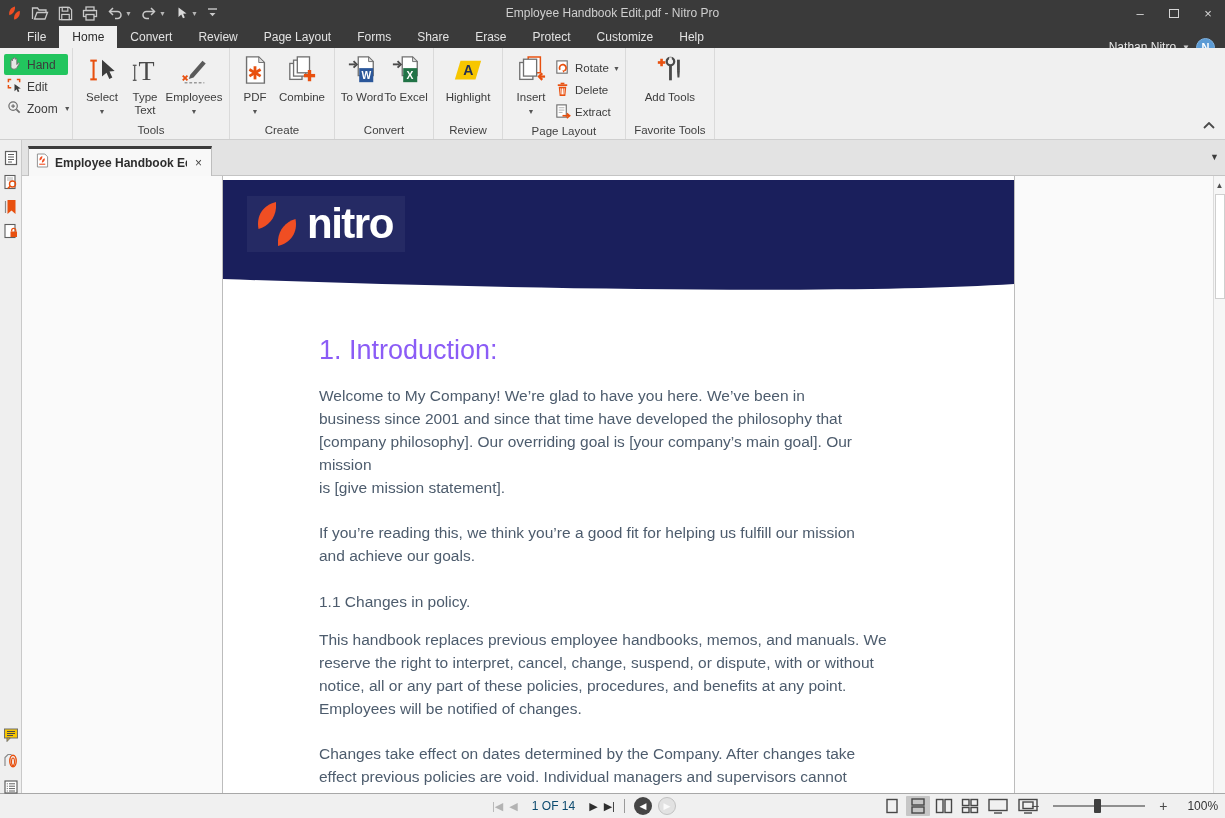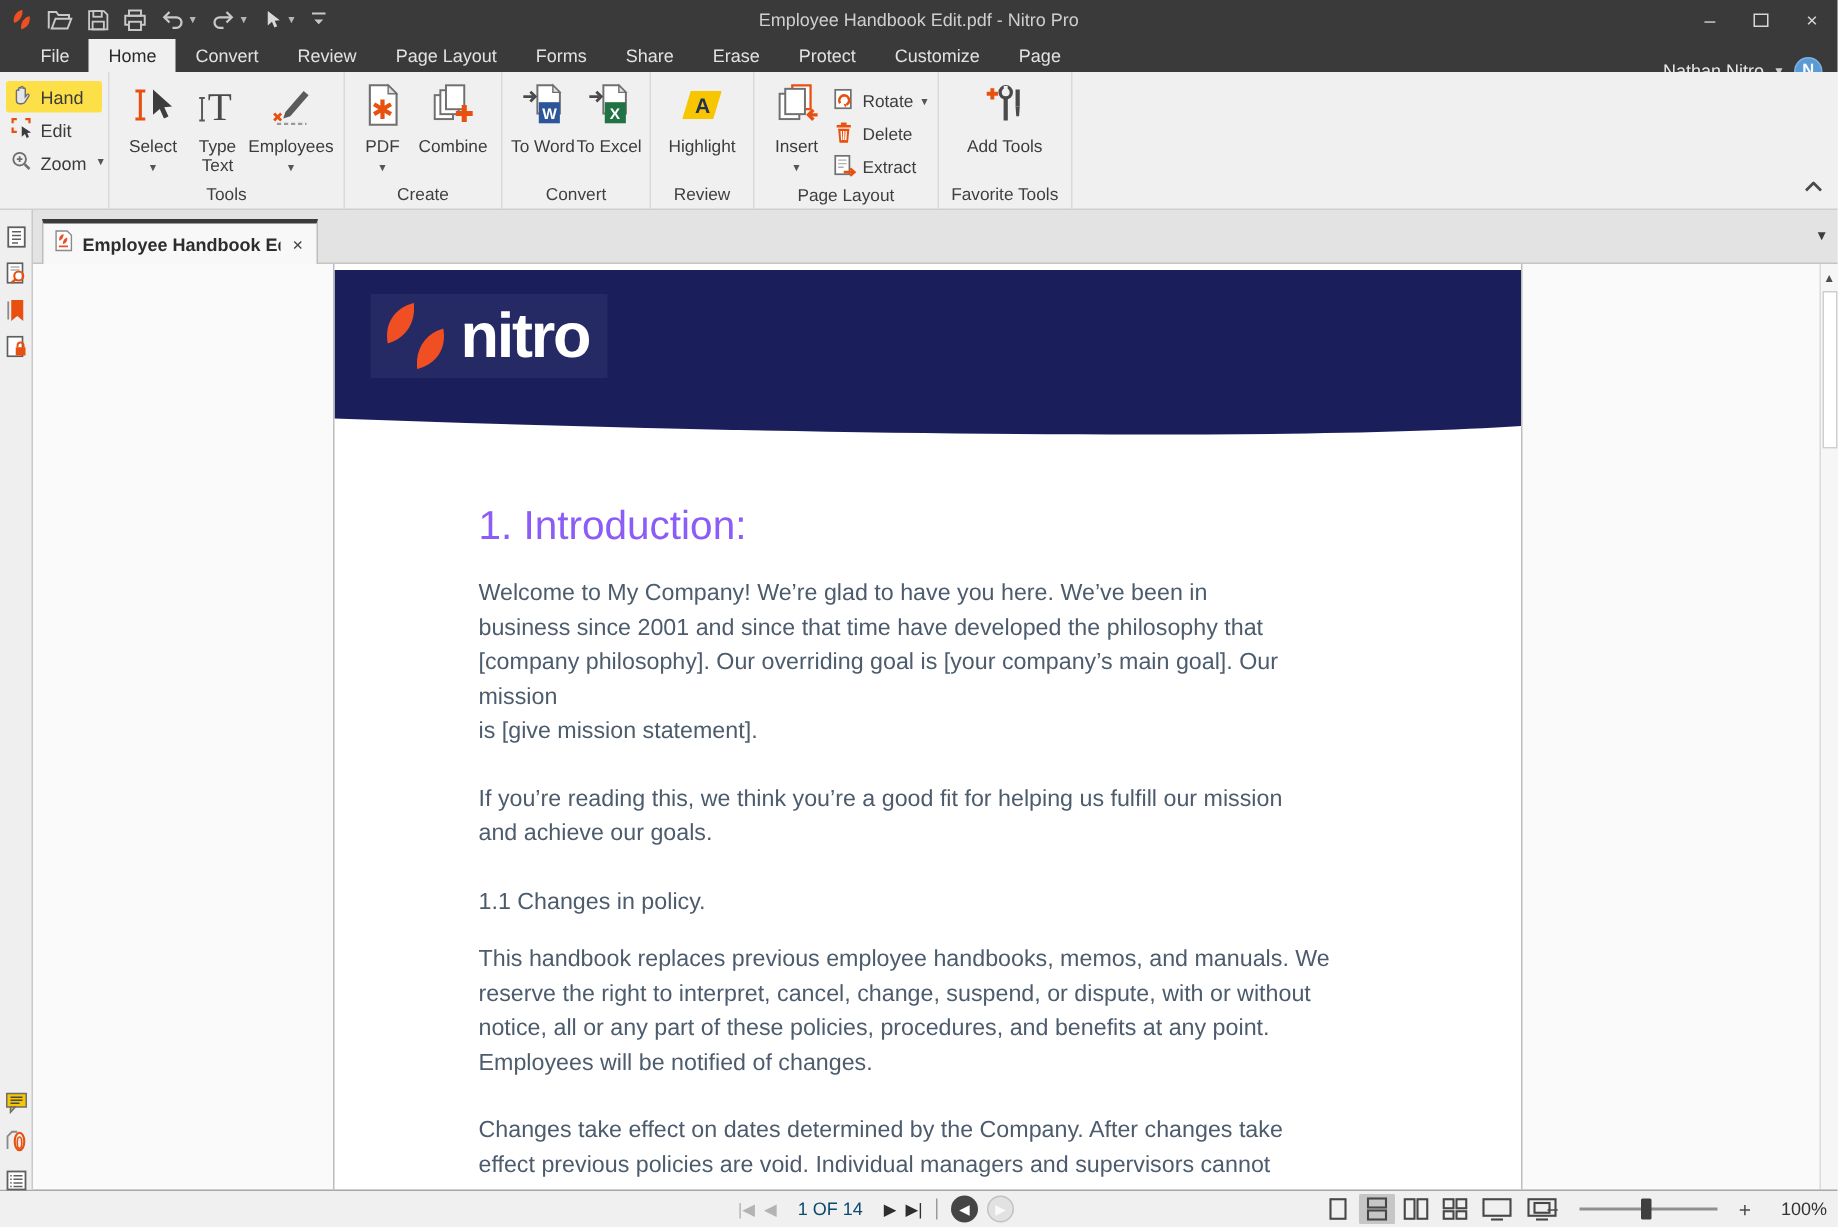--- a/index.html
+++ b/index.html
@@ -46,21 +46,21 @@
     border:1px solid #7fb2e0; }
 
   
   .ribbon {
     position:absolute; left:0; top:48px; width:1225px; height:92px;
     background:#f0f0f0; border-bottom:1px solid #cfcfcf; display:flex;
   }
   .mode-panel { width:73px; padding:6px 4px 0 4px; border-right:1px solid #dadada; }
   .mode-btn { display:flex; align-items:center; gap:5px; height:21px; padding:0 3px;
     font-size:12px; color:#3c3c3c; border-radius:2px; margin-bottom:1px; }
-  .mode-btn.selected { background:#fde047; }
+  .mode-btn.selected { background:#22c55e; }
   .mode-caret { font-size:7px; color:#555; margin-left:1px; }
 
   .rgroup { display:flex; flex-direction:column; border-right:1px solid #dadada; padding:4px 5px 0; }
   .rbuttons { display:flex; align-items:flex-start; flex:1; }
   .rlabel { text-align:center; font-size:11.5px; color:#3f3f3f; padding:2px 0 3px; }
   .rbtn {
     display:flex; flex-direction:column; align-items:center; padding-top:3px;
     font-size:11.5px; line-height:13px; color:#3c3c3c; text-align:center; cursor:default;
   }
   .rbtn svg { margin-bottom:3px; }
@@ -222,21 +222,21 @@
     <span class="menu-item">File</span>
     <span class="menu-item active">Home</span>
     <span class="menu-item">Convert</span>
     <span class="menu-item">Review</span>
     <span class="menu-item">Page Layout</span>
     <span class="menu-item">Forms</span>
     <span class="menu-item">Share</span>
     <span class="menu-item">Erase</span>
     <span class="menu-item">Protect</span>
     <span class="menu-item">Customize</span>
-    <span class="menu-item">Page</span>
+    <span class="menu-item">Help</span>
     <div class="account">
       <span class="account-name">Nathan Nitro</span>
       <span class="account-caret">▼</span>
       <span class="avatar">N</span>
     </div>
   </div>
 
   <div class="ribbon">
 
     <div class="mode-panel">

